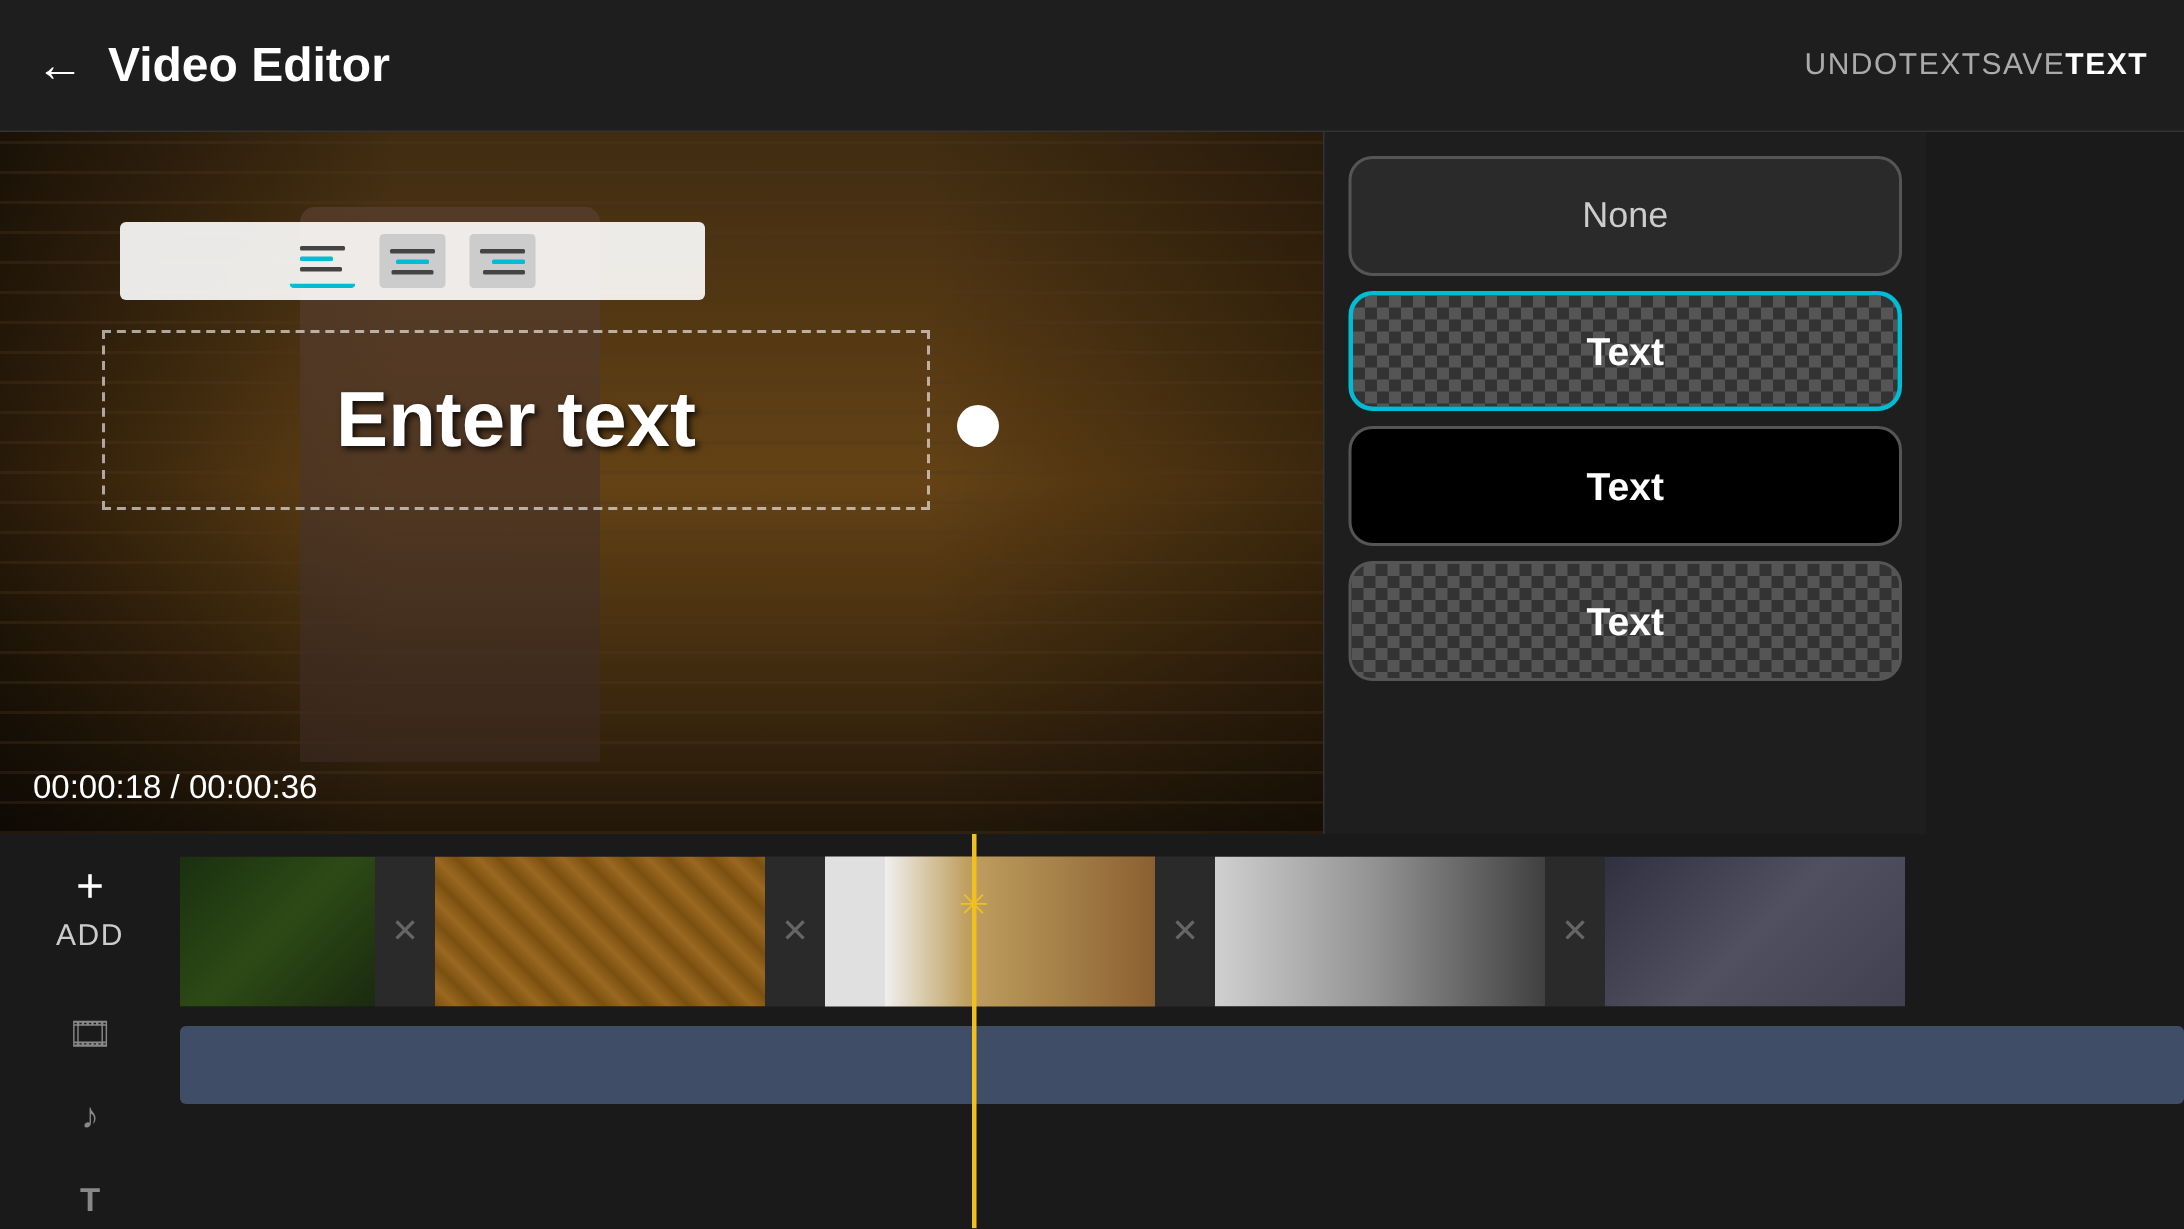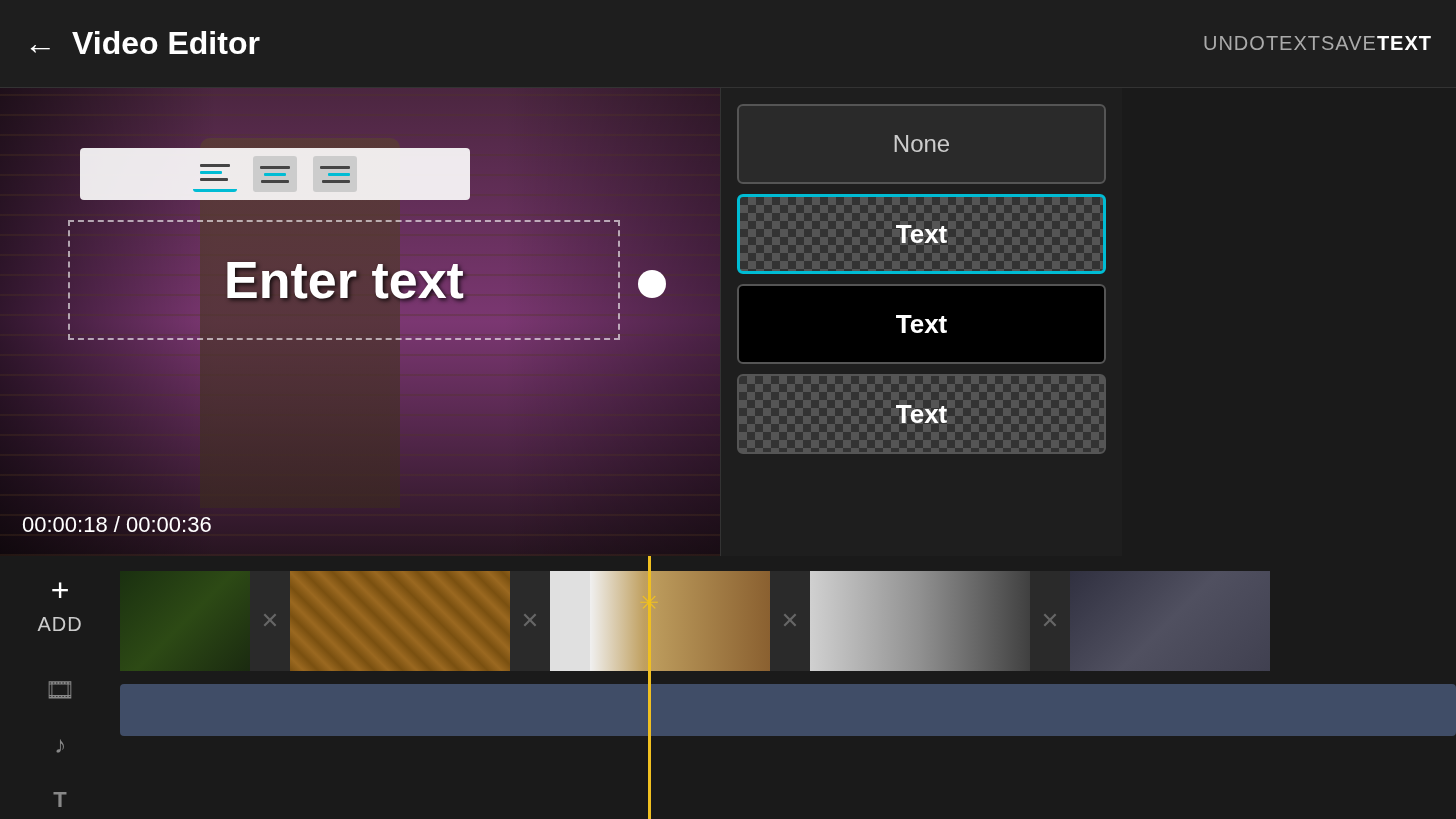--- a/index.html
+++ b/index.html
@@ -56,23 +56,23 @@
 
     
     #main {
       display: flex;
       width: 100%;
       height: 468px;
     }
 
     
     #video-preview {
-      width: 720px;
+      width: 882px;
       height: 468px;
-      background: #d946ef;
+      background: #a16207;
       position: relative;
       overflow: hidden;
       flex-shrink: 0;
     }
     
     .corridor-bg {
       position: absolute;
       top: 0; left: 0; right: 0; bottom: 0;
       background: 
         linear-gradient(to right, rgba(0,0,0,0.6) 0%, transparent 30%, transparent 70%, rgba(0,0,0,0.4) 100%),
@@ -224,21 +224,21 @@
       flex-direction: column;
       padding: 16px;
       gap: 10px;
       border-left: 1px solid #333;
     }
 
     
     .text-style-btn {
       width: 100%;
       height: 80px;
-      border-radius: 6px;
+      border-radius: 16px;
       display: flex;
       align-items: center;
       justify-content: center;
       cursor: pointer;
       font-size: 26px;
       font-weight: bold;
       position: relative;
     }
     .text-style-btn.none-btn {
       background: #2a2a2a;

